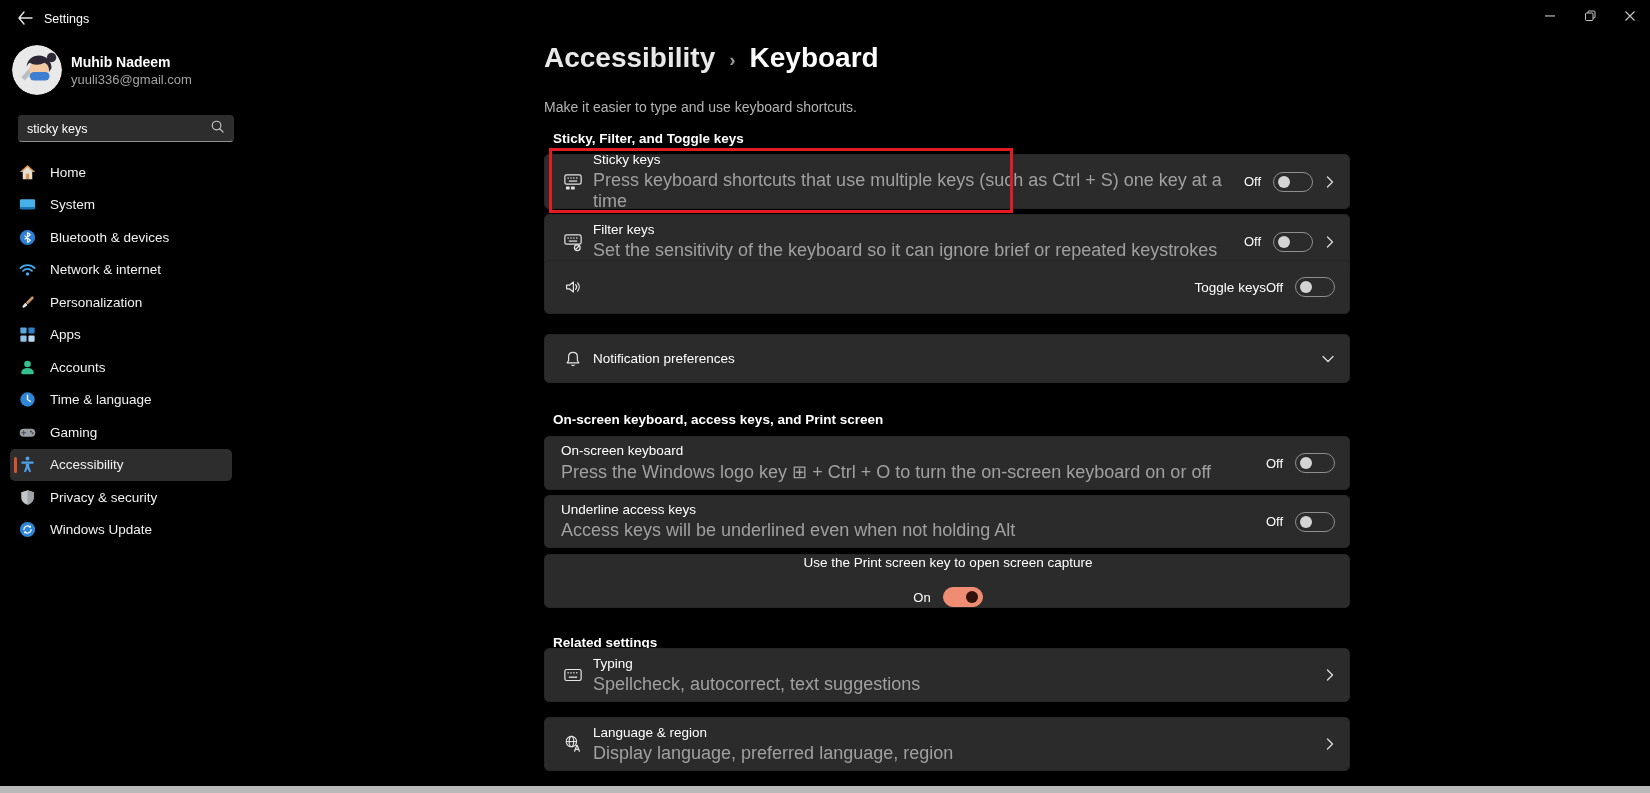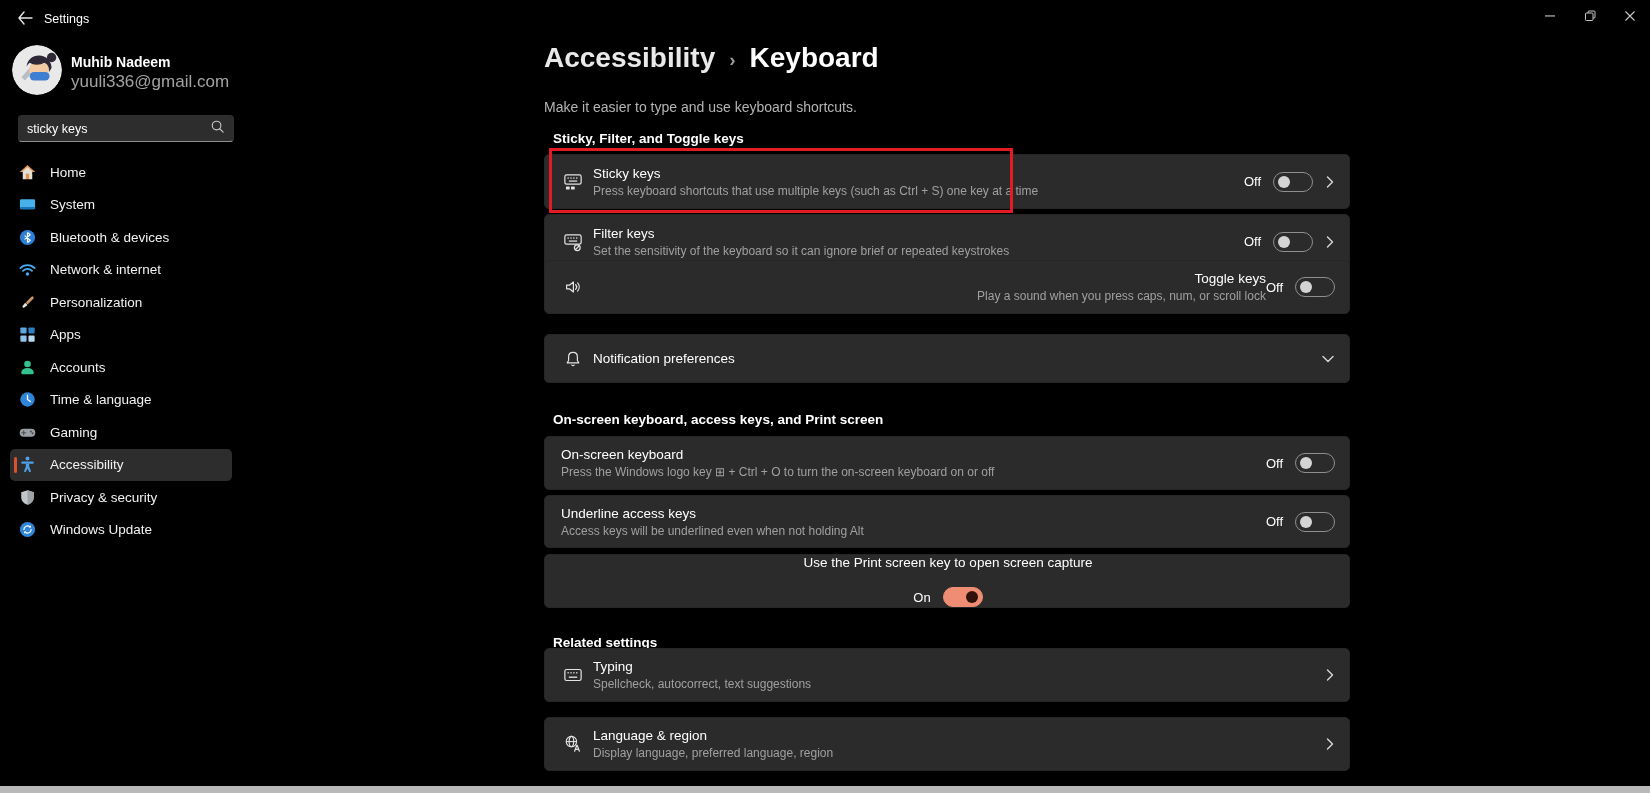--- a/index.html
+++ b/index.html
@@ -8,21 +8,21 @@
 
   
   .back-btn{position:absolute;left:8px;top:5px;width:34px;height:28px;background:none;border:none;display:flex;align-items:center;justify-content:center;cursor:pointer;border-radius:4px;}
   .tb-title{position:absolute;left:44px;top:12px;font-size:12.5px;color:#ffffff;}
   .win-controls{position:absolute;right:0;top:0;display:flex;height:34px;}
   .wc{width:40px;height:34px;display:flex;align-items:center;justify-content:center;background:none;border:none;cursor:pointer;}
 
   
   .avatar{position:absolute;left:12px;top:45px;width:50px;height:50px;border-radius:50%;overflow:hidden;}
   .u-name{position:absolute;left:71px;top:54px;font-size:14px;font-weight:bold;color:#fff;}
-  .u-email{position:absolute;left:71px;top:72px;font-size:17px;color:#a3a3a3;}
+  .u-email{position:absolute;left:71px;top:72px;font-size:13px;color:#a3a3a3;}
   .searchbox{position:absolute;left:18px;top:115px;width:216px;height:27px;background:#2d2d2d;border:1px solid #303030;border-bottom:1px solid #8f8f8f;border-radius:4px;display:flex;align-items:center;padding:0 8px;box-sizing:border-box;}
   .searchbox input{flex:1;background:transparent;border:none;outline:none;color:#fff;font-size:12.5px;font-family:inherit;padding:0;}
   .nav{position:absolute;left:10px;top:156px;width:222px;}
   .nav-item{position:relative;height:32.5px;display:flex;align-items:center;padding-left:8px;border-radius:5px;cursor:pointer;}
   .nav-item.selected{background:#2d2d2d;}
   .accent-pill{position:absolute;left:4px;top:50%;transform:translateY(-50%);width:3px;height:16px;border-radius:2px;background:#d9512f;}
   .nav-icon{width:19px;height:19px;display:flex;margin-right:13px;flex:none;}
   .nav-label{font-size:13.5px;color:#f2f2f2;white-space:nowrap;}
 
   
@@ -31,21 +31,21 @@
   .bc-parent{color:#e9e9e9;cursor:pointer;}
   .bc-sep{color:#9a9a9a;font-size:19px;margin-top:4px;}
   .bc-title{color:#ffffff;}
   .page-subtitle{position:absolute;top:85px;left:0;font-size:14px;color:#b4b4b4;}
   .section-label{position:absolute;left:9px;font-size:13.5px;font-weight:bold;color:#fff;white-space:nowrap;}
 
   .row{position:absolute;left:0;width:806px;background:#2b2b2b;border:1px solid #262626;border-radius:5px;display:flex;align-items:center;box-sizing:border-box;padding:0 14px 0 16px;cursor:pointer;}
   .ric{width:24px;display:flex;justify-content:center;margin-right:8px;flex:none;}
   .rtxt{flex:1;display:flex;flex-direction:column;gap:3px;min-width:0;}
   .rtitle{font-size:13.5px;color:#ffffff;}
-  .rsub{font-size:12px;color:#a0a0a0;}
+  .rsub{font-size:18px;color:#a0a0a0;}
   .rright{display:flex;align-items:center;gap:12px;flex:none;}
   .state{font-size:13px;color:#ffffff;}
   .toggle{width:40px;height:20px;border-radius:10px;border:1px solid #8f8f8f;position:relative;box-sizing:border-box;background:transparent;cursor:pointer;flex:none;}
   .toggle .knob{position:absolute;top:3px;left:4px;width:12px;height:12px;border-radius:50%;background:#d4d4d4;}
   .toggle.on{background:#ef8d74;border-color:#ef8d74;}
   .toggle.on .knob{left:auto;right:4px;background:#30120a;}
   .chev{display:flex;flex:none;}
 
   .annotation-box{position:absolute;left:549px;top:148px;width:464px;height:65px;border:3px solid #e31b23;box-sizing:border-box;z-index:6;pointer-events:none;}
   .bottom-strip{position:absolute;left:0;top:786px;width:1650px;height:7px;background:#b9b9b9;}
@@ -304,21 +304,20 @@
 
     <div class="row" style="top:260px;height:54px;text-align:right;">
       <span class="ric">
           <svg width="20" height="20" viewBox="0 0 20 20">
             <path d="M3.6 8.2h2.8L10.4 5v10L6.4 11.8H3.6z" fill="none" stroke="#e4e4e4" stroke-width="1.2" stroke-linejoin="round"></path>
             <path d="M12.6 7.7a3.3 3.3 0 0 1 0 4.6M14.6 5.9a6.2 6.2 0 0 1 0 8.2" fill="none" stroke="#e4e4e4" stroke-width="1.2" stroke-linecap="round"></path>
           </svg>
         </span>
       <div class="rtxt">
         <div class="rtitle">Toggle keys</div>
-        <div class="rsub">Play a sound when you press caps, num, or scroll lock</div>
       </div>
       <div class="rright">
         <span class="state">Off</span>
         <span class="toggle">
             <span class="knob"></span>
           </span>
       </div>
     </div>
 
     <div class="row" style="top:334px;height:49px;">

